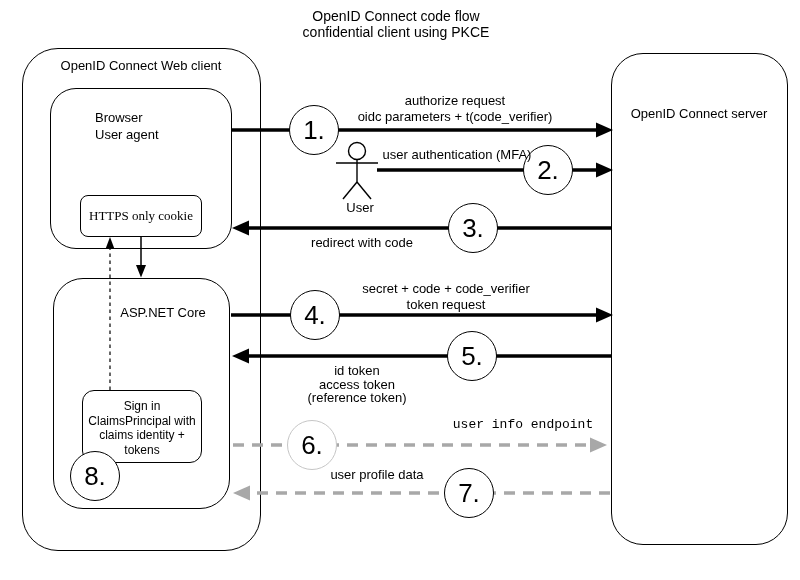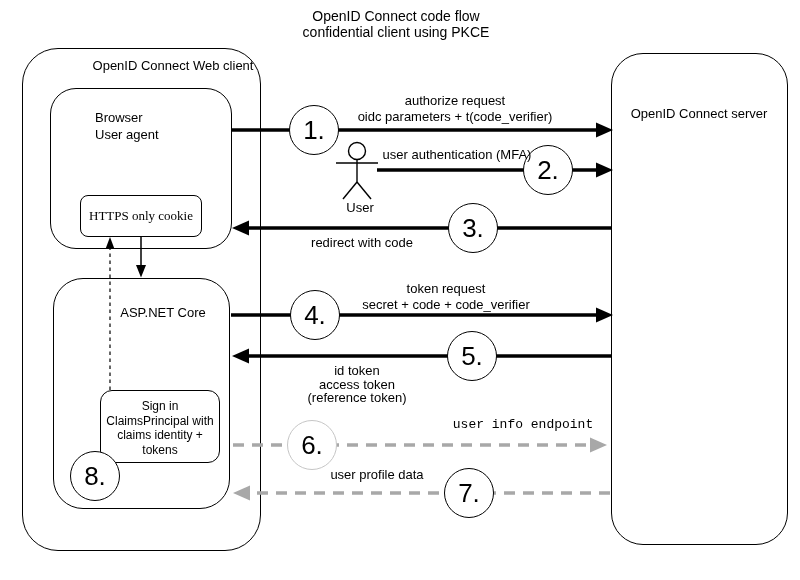--- a/index.html
+++ b/index.html
@@ -29,39 +29,39 @@
 <body>
 
 <div id="canvas">
 
   <div class="title">
     <div>OpenID Connect code flow</div>
     <div>confidential client using PKCE</div>
   </div>
 
   <div class="box" style="left:22px;top:48px;width:239px;height:503px;border-radius:36px;"></div>
-  <div class="lbl" style="left:141px;top:58px;margin-left:32px;">OpenID Connect Web client</div>
+  <div class="lbl" style="left:141px;top:58px;">OpenID Connect Web client</div>
 
   <div class="box" style="left:611px;top:53px;width:177px;height:492px;border-radius:32px;"></div>
   <div class="lbl" style="left:699px;top:58px;margin-top:48px;">OpenID Connect server</div>
 
   <div class="box" style="left:50px;top:88px;width:182px;height:161px;border-radius:26px;"></div>
   <div class="lbl-left" style="left:71px;top:109px;margin-left:24px;">
     <div>Browser</div>
     <div>User agent</div>
   </div>
 
   <div class="box" style="left:80px;top:195px;width:122px;height:42px;border-radius:8px;">
     <div class="small-box-label">HTTPS only cookie</div>
   </div>
 
   <div class="box" style="left:53px;top:278px;width:177px;height:231px;border-radius:30px;"></div>
   <div class="lbl" style="left:163px;top:305px;">ASP.NET Core</div>
 
-  <div class="box" style="left:82px;top:390px;width:120px;height:73px;border-radius:12px;margin-left:18px;">
+  <div class="box" style="left:82px;top:390px;width:120px;height:73px;border-radius:12px;">
     <div class="signin-text">
       <div>Sign in</div>
       <div>ClaimsPrincipal with</div>
       <div>claims identity +</div>
       <div>tokens</div>
     </div>
   </div>
 
   <svg id="arrow-layer" width="800" height="580" viewBox="0 0 800 580">
 
@@ -130,22 +130,22 @@
     <div>authorize request</div>
     <div>oidc parameters + t(code_verifier)</div>
   </div>
   <div class="lbl" style="left:457px;top:147px;">
     <div>user authentication (MFA)</div>
   </div>
   <div class="lbl" style="left:362px;top:235px;">
     <div>redirect with code</div>
   </div>
   <div class="lbl" style="left:446px;top:281px;">
+    <div>secret + code + code_verifier</div>
     <div>token request</div>
-    <div>secret + code + code_verifier</div>
   </div>
   <div class="lbl" style="left:357px;top:364px;line-height:13.5px;">
     <div>id token</div>
     <div>access token</div>
     <div>(reference token)</div>
   </div>
   <div class="lbl" style="left:523px;top:417px;font-family:Liberation Mono, monospace;">
     <div>user info endpoint</div>
   </div>
   <div class="lbl" style="left:377px;top:467px;">

